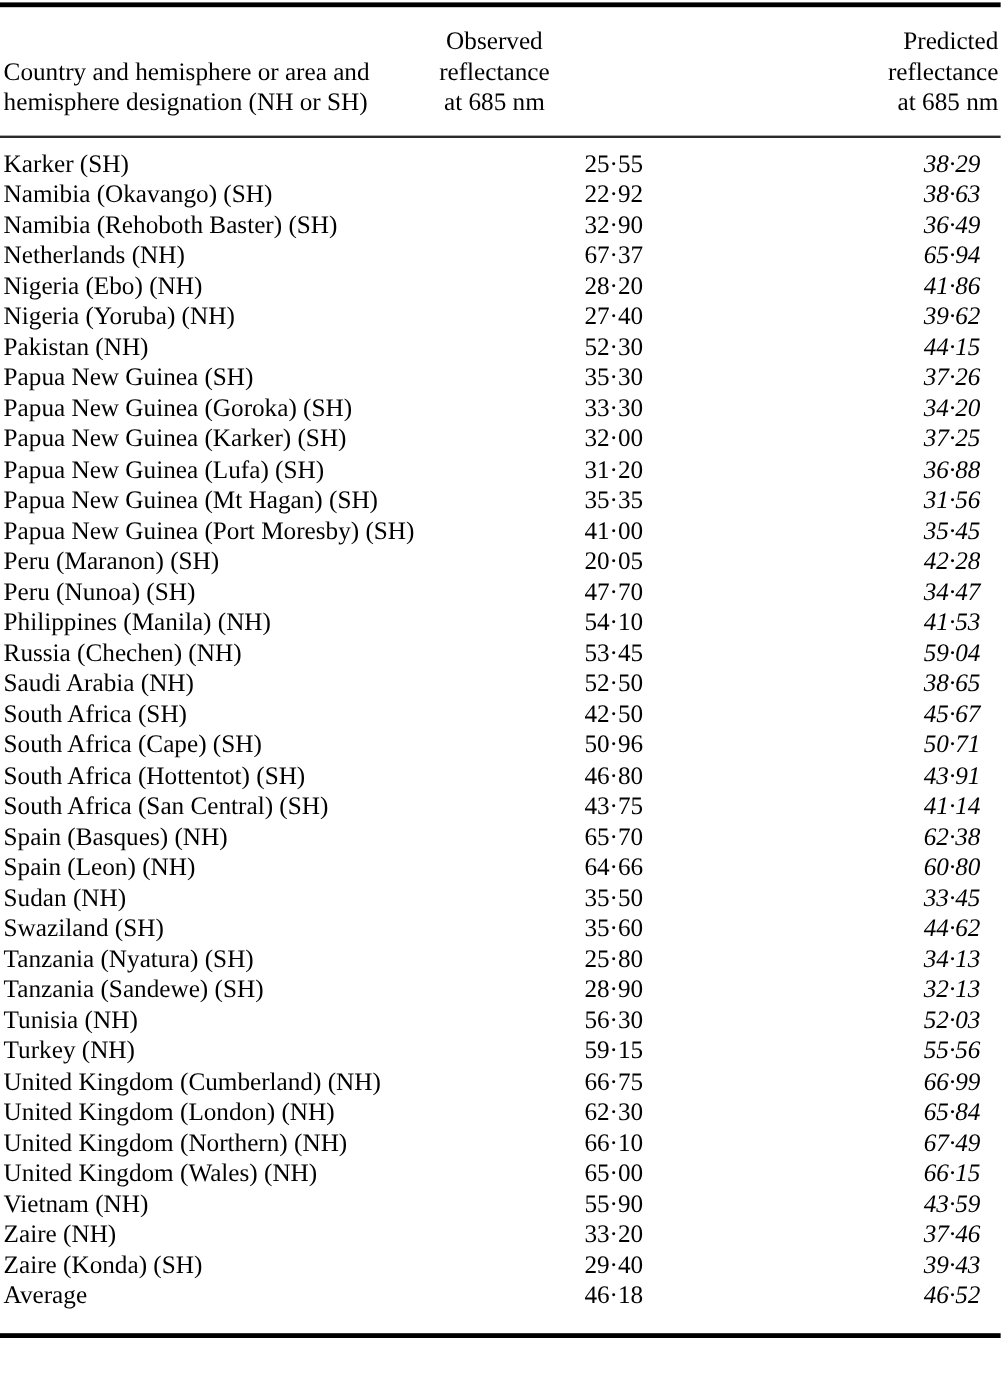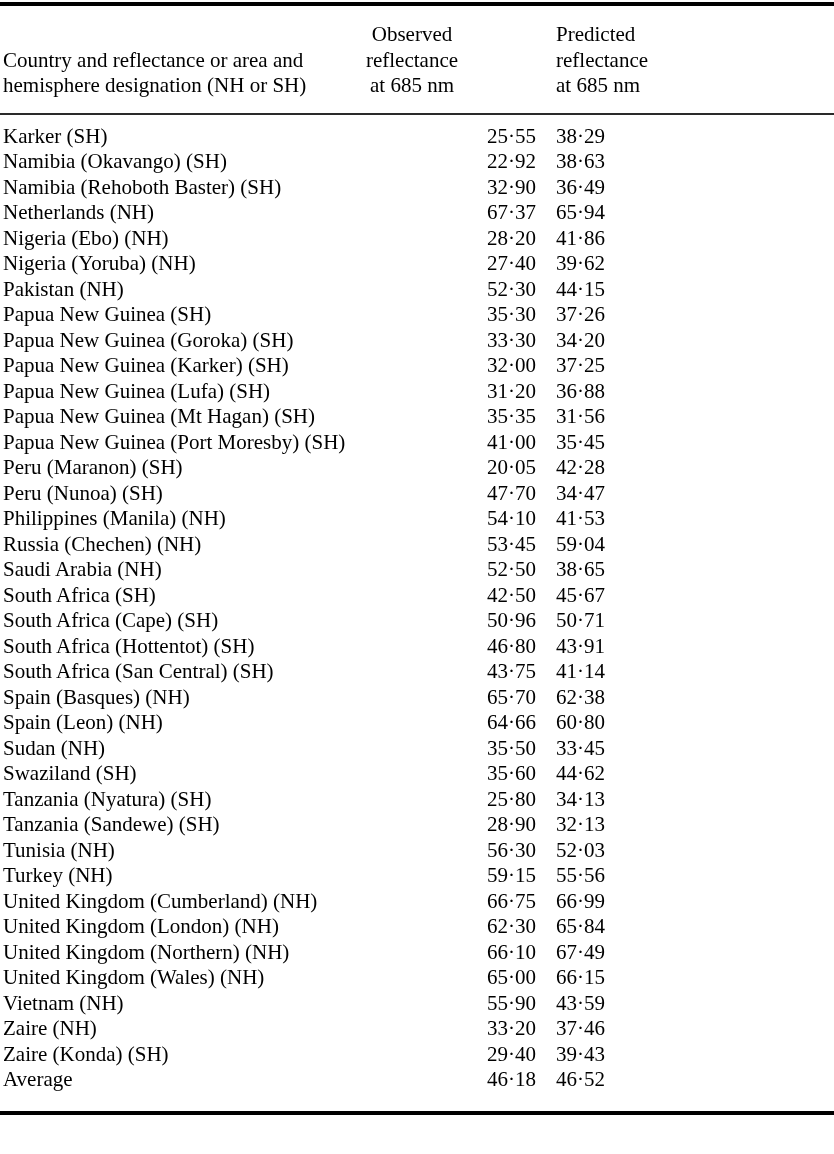--- a/index.html
+++ b/index.html
@@ -58,21 +58,21 @@
     text-align: left;
     padding-left: 3px;
     width: 440px;
   }
   thead th.col-obs {
     text-align: center;
     width: 195px;
     padding-right: 10px;
   }
   thead th.col-pred {
-    text-align: left;
+    text-align: right;
     width: 199px;
     padding-right: 2px;
   }
 
   .hdr-lines {
     display: block;
   }
   .hdr-lines span {
     display: block;
     white-space: nowrap;
@@ -90,39 +90,41 @@
   }
   tbody td.cell-country {
     text-align: left;
     padding-left: 3px;
   }
   tbody td.cell-obs {
     text-align: right;
     padding-right: 20px;
   }
   tbody td.cell-pred {
-    padding-right: 5px;
+    text-align: right;
+    padding-right: 17px;
+    font-style: italic;
   }
 </style>
 </head>
 <body>
 
 <div class="table-wrap">
 
   <div class="rule-top"></div>
 
   <table class="reflectance-table">
     <thead>
       <tr>
         <td class="header-spacer-top" colspan="3"></td>
       </tr>
       <tr>
         <th class="col-country">
           <span class="hdr-lines">
-            <span>Country and reflectance or area and</span>
+            <span>Country and hemisphere or area and</span>
             <span>hemisphere designation (NH or SH)</span>
           </span>
         </th>
         <th class="col-obs">
           <span class="hdr-lines">
             <span>Observed</span>
             <span>reflectance</span>
             <span>at 685 nm</span>
           </span>
         </th>

